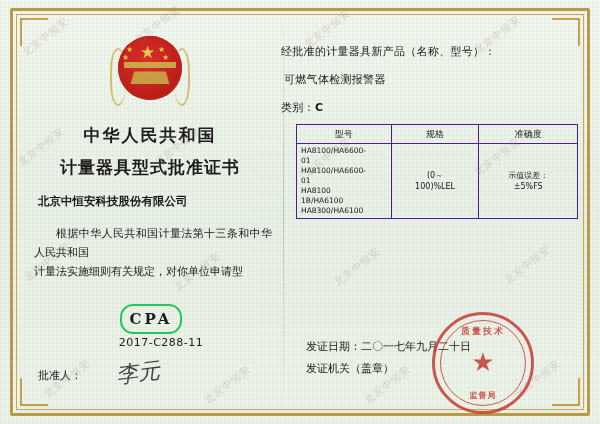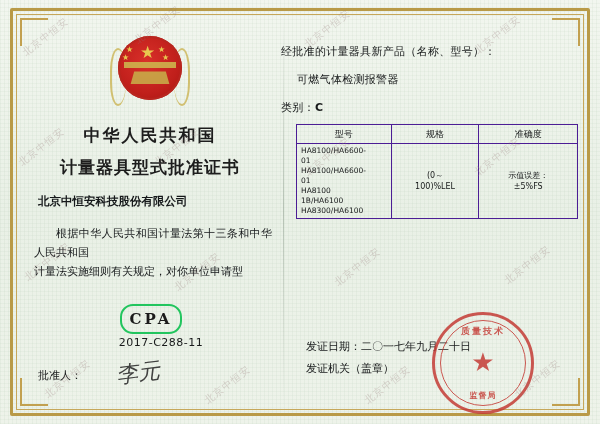--- a/index.html
+++ b/index.html
@@ -201,21 +201,21 @@
   }
   .r-line {
     font-size: 11px;
     color: #17191a;
     margin-bottom: 13px;
     letter-spacing: .3px;
   }
   .r-line .lbl { }
   .r-line .val { font-weight: bold; }
   .r-prod {
-    margin-left: 16px;
+    margin-left: 3px;
   }
   .r-cat { margin-top: 2px; }
 
   table.spec {
     position: absolute;
     left: 296px; top: 124px;
     width: 282px;
     border-collapse: collapse;
     font-size: 8px;
     color: #17191a;

